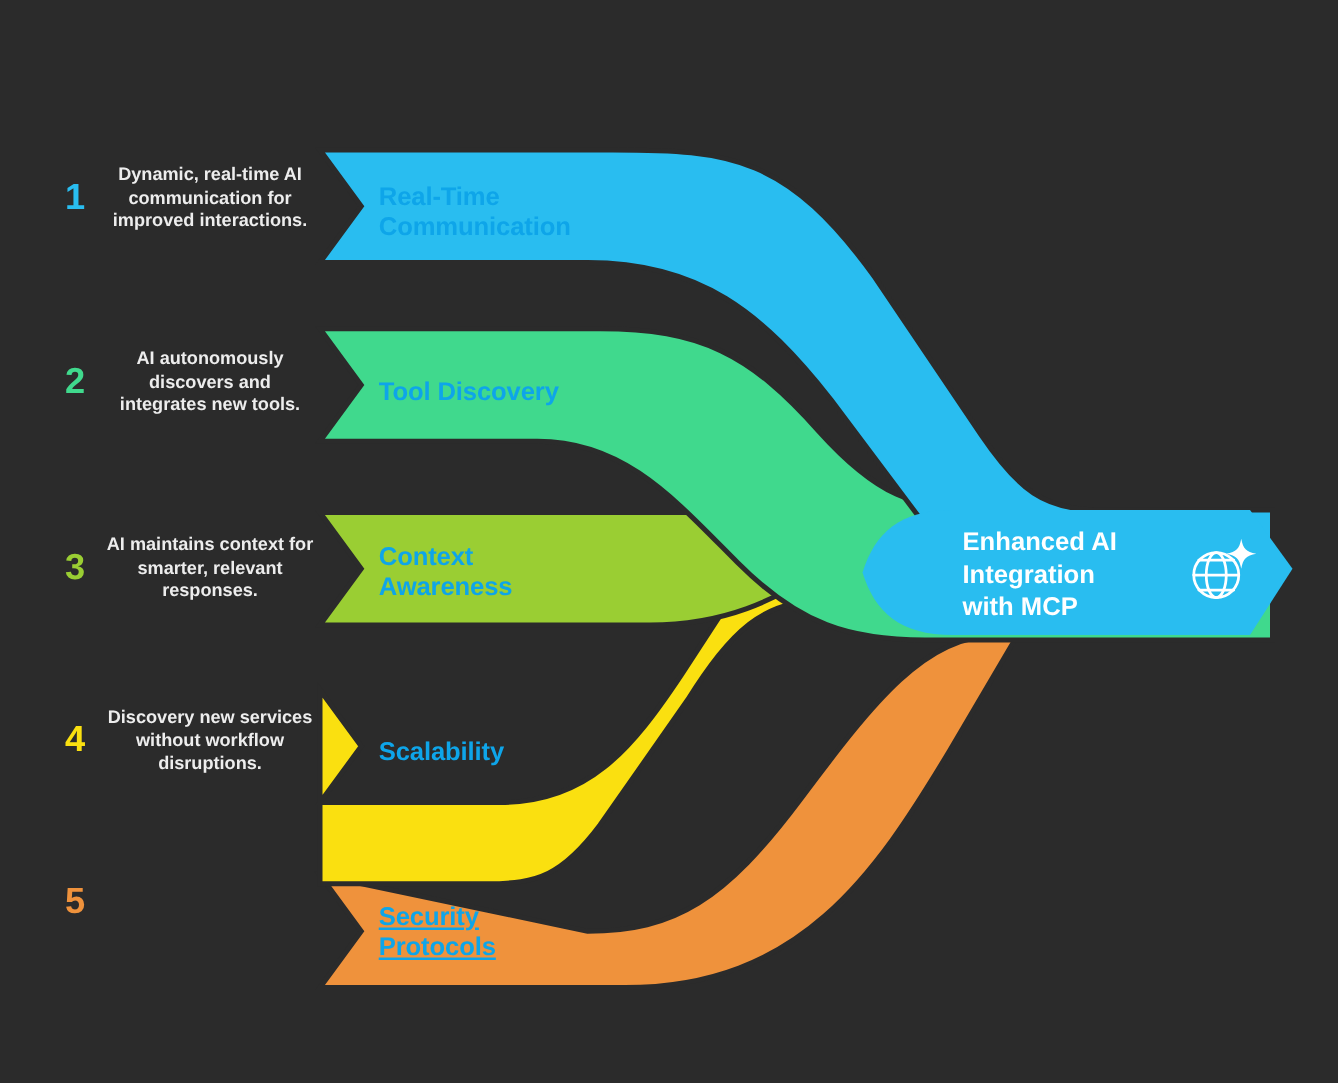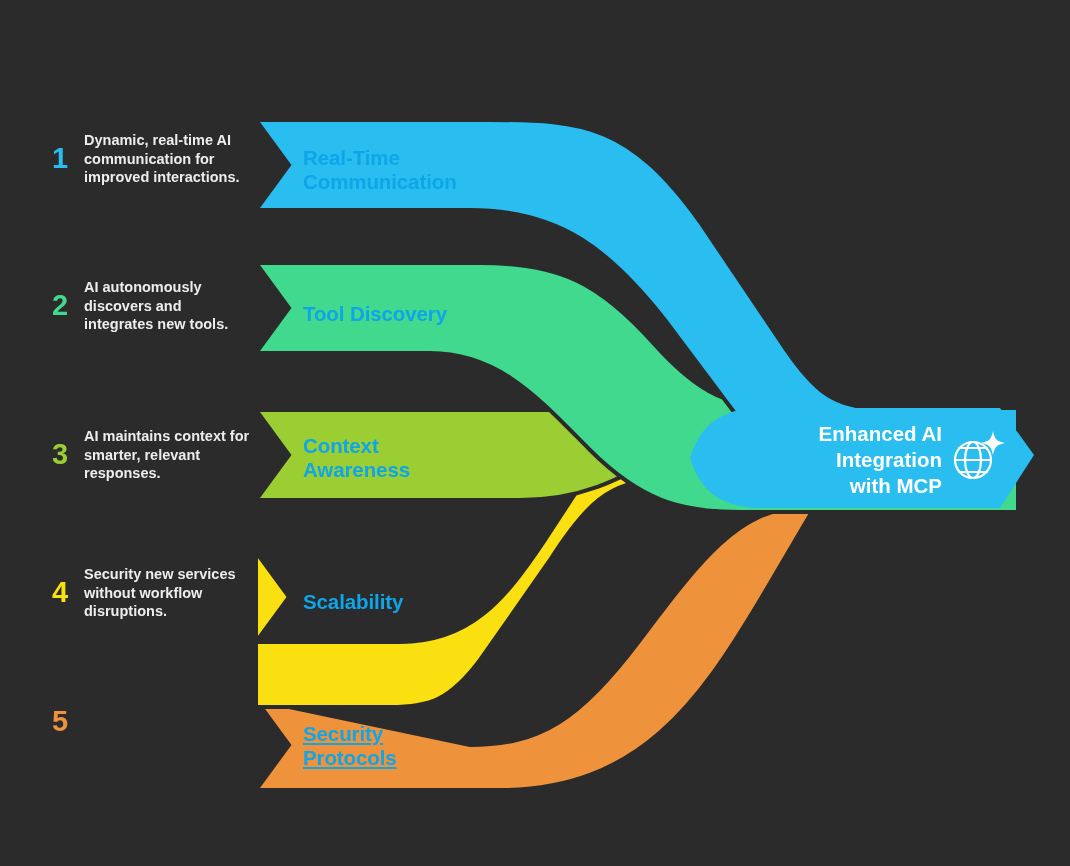--- a/index.html
+++ b/index.html
@@ -42,21 +42,21 @@
     line-height: 1;
     width: 26px;
     flex: 0 0 26px;
     text-align: left;
   }
   .step-desc {
     font-size: 14.5px;
     line-height: 1.28;
     color: #ededed;
     font-weight: 600;
-    text-align: left;
+    text-align: center;
     flex: 1 1 auto;
     padding-left: 6px;
   }
 
   #step-row-1 { top: 131px; }
   #step-row-2 { top: 278px; }
   #step-row-3 { top: 427px; }
   #step-row-4 { top: 565px; }
   #step-row-5 { top: 707px; }
 
@@ -75,21 +75,21 @@
   #band-label-3 { left: 303px; top: 434px; }
   #band-label-4 { left: 303px; top: 590px; }
   #band-label-5 { left: 303px; top: 722px; text-decoration: underline; }
 
   
   #hub-text {
     position: absolute;
     left: 770px;
     top: 421px;
     width: 172px;
-    text-align: right;
+    text-align: left;
     font-size: 20.5px;
     font-weight: 700;
     line-height: 1.27;
     color: #ffffff;
     white-space: pre-line;
   }
   #hub-icon {
     position: absolute;
     left: 946px;
     top: 425px;
@@ -180,21 +180,21 @@
     <div class="step-desc">AI autonomously discovers and integrates new tools.</div>
   </div>
 
   <div class="step-row" id="step-row-3">
     <div class="step-number" style="color:#9ace33;">3</div>
     <div class="step-desc">AI maintains context for smarter, relevant responses.</div>
   </div>
 
   <div class="step-row" id="step-row-4">
     <div class="step-number" style="color:#fae010;">4</div>
-    <div class="step-desc">Security new services without workflow disruptions.</div>
+    <div class="step-desc">Discovery new services without workflow disruptions.</div>
   </div>
 
   <div class="step-row" id="step-row-5">
     <div class="step-number" style="color:#ef923c;">5</div>
   </div>
 
   <div class="band-label" id="band-label-1">Real-Time
 Communication</div>
   <div class="band-label" id="band-label-2">Tool Discovery</div>
   <div class="band-label" id="band-label-3">Context

